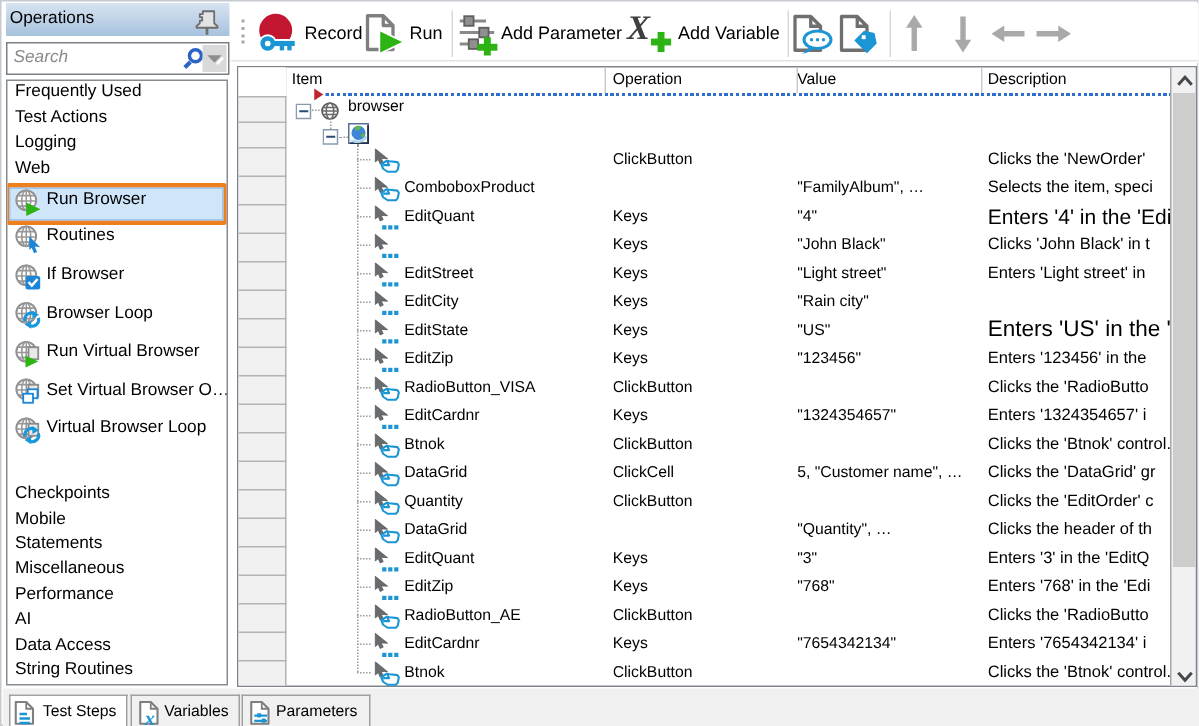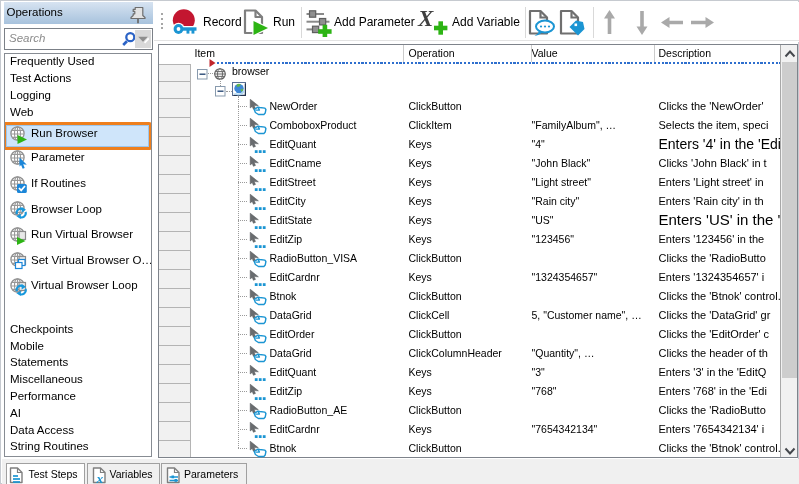--- a/index.html
+++ b/index.html
@@ -80,26 +80,26 @@
 <path d="M10.6 4.9 A4.3 4.3 0 0 1 4.1 9.7" fill="none" stroke="#1798dc" stroke-width="2.1"></path>
 <path d="M5.8 12.1 L1.4 9.3 L5.8 6.7 Z" fill="#1798dc"></path>
 </g>
 </defs>
       </svg>
 <div class="pi" style="top:72.3px">Run Browser</div>
 <svg class="a" style="left:5px;top:71.8px" width="19" height="19" viewBox="0 0 19 19">
 <use href="#globe15"></use>
 <path d="M7.5 9 L17 13.5 L7.5 18 Z" fill="#2db414"></path>
 </svg>
-<div class="pi" style="top:96.4px">Parameter</div>
+<div class="pi" style="top:96.4px">Routines</div>
 <svg class="a" style="left:5px;top:95.9px" width="19" height="19" viewBox="0 0 19 19">
 <use href="#globe15"></use>
 <path d="M9.5 7.5 L16.8 14.8 L13.2 14.3 L14.7 18 L12.7 18.8 L11.1 15.1 L9.5 16.6 Z" fill="#1b86d8"></path>
 </svg>
-<div class="pi" style="top:122.0px">If Routines</div>
+<div class="pi" style="top:122.0px">If Browser</div>
 <svg class="a" style="left:5px;top:121.5px" width="19" height="19" viewBox="0 0 19 19">
 <use href="#globe15"></use>
 <rect x="7" y="8" width="9.8" height="9" rx="1.5" fill="#1b86d8"></rect>
         <path d="M9 12 L11.2 14.4 L15 10" stroke="#fff" stroke-width="1.7" fill="none"></path>
 </svg>
 <div class="pi" style="top:147.5px">Browser Loop</div>
 <svg class="a" style="left:5px;top:147.0px" width="19" height="19" viewBox="0 0 19 19">
 <use href="#globe15"></use>
 <g transform="translate(5,6)">
           <use href="#refresh"></use>
@@ -284,54 +284,51 @@
 </svg>
 <div class="a" style="left:79px;top:51px;height:352.2px;border-left:1px dotted #9a9a9a"></div>
 <div class="dots" style="left:79px;top:61.2px;width:9px;border-top:1px dotted #9a9a9a"></div>
 <svg class="a" style="left:88px;top:53.7px" width="20" height="17" viewBox="0 0 20 17">
 <path d="M3.2 0.2 L3.2 9 L5.2 7.4 L6.4 10.3 L8.5 9.4 L7.1 6.6 L11.4 6.8 Z" fill="#696c6f" stroke="#55585b" stroke-width="0.5"></path>
 <g stroke="#1b95d3" stroke-width="1.4" fill="#fff" stroke-linejoin="round" transform="translate(0.4,1.3)">
 <path d="M6.8 9.2 L10.5 6.8 L12.3 7.2 L17.5 7.8 L18.5 9.2 L17.8 12.8 L16.5 14.2 L11 14.2 L8 12.2 Z"></path>
 <path d="M10.8 7.2 L12 9.8 L8 9.8" fill="none"></path>
 </g>
 </svg>
-<div class="cell" style="left:110.5px;top:51.7px;width:133px">NewOrder</div>
 <div class="cell" style="left:249.5px;top:51.7px;width:122px">ClickButton</div>
 <div class="cell" style="left:499.5px;top:51.7px;width:123px;font-size:11px">Clicks the 'NewOrder'</div>
 <div class="dots" style="left:79px;top:80.2px;width:9px;border-top:1px dotted #9a9a9a"></div>
 <svg class="a" style="left:88px;top:72.7px" width="20" height="17" viewBox="0 0 20 17">
 <path d="M3.2 0.2 L3.2 9 L5.2 7.4 L6.4 10.3 L8.5 9.4 L7.1 6.6 L11.4 6.8 Z" fill="#696c6f" stroke="#55585b" stroke-width="0.5"></path>
 <g stroke="#1b95d3" stroke-width="1.4" fill="#fff" stroke-linejoin="round" transform="translate(0.4,1.3)">
 <path d="M6.8 9.2 L10.5 6.8 L12.3 7.2 L17.5 7.8 L18.5 9.2 L17.8 12.8 L16.5 14.2 L11 14.2 L8 12.2 Z"></path>
 <path d="M10.8 7.2 L12 9.8 L8 9.8" fill="none"></path>
 </g>
 </svg>
 <div class="cell" style="left:110.5px;top:70.7px;width:133px">ComboboxProduct</div>
-<div class="cell" style="left:249.5px;top:70.7px;width:122px">ClickItem</div>
 <div class="cell" style="left:372.5px;top:70.7px;width:121px">"FamilyAlbum", …</div>
 <div class="cell" style="left:499.5px;top:70.7px;width:123px;font-size:11px">Selects the item, speci</div>
 <div class="dots" style="left:79px;top:99.2px;width:9px;border-top:1px dotted #9a9a9a"></div>
 <svg class="a" style="left:88px;top:91.7px" width="20" height="17" viewBox="0 0 20 17">
 <path d="M3.2 0.2 L3.2 9 L5.2 7.4 L6.4 10.3 L8.5 9.4 L7.1 6.6 L11.4 6.8 Z" fill="#696c6f" stroke="#55585b" stroke-width="0.5"></path>
 <rect x="7.8" y="13.2" width="2.8" height="2.8" fill="#1b95d3"></rect>
         <rect x="11.8" y="13.2" width="2.8" height="2.8" fill="#1b95d3"></rect>
         <rect x="15.8" y="13.2" width="2.8" height="2.8" fill="#1b95d3"></rect>
 </svg>
 <div class="cell" style="left:110.5px;top:89.7px;width:133px">EditQuant</div>
 <div class="cell" style="left:249.5px;top:89.7px;width:122px">Keys</div>
 <div class="cell" style="left:372.5px;top:89.7px;width:121px">"4"</div>
 <div class="cell" style="left:499.5px;top:89.7px;width:123px;font-size:14px">Enters '4' in the 'EditQ</div>
 <div class="dots" style="left:79px;top:118.2px;width:9px;border-top:1px dotted #9a9a9a"></div>
 <svg class="a" style="left:88px;top:110.7px" width="20" height="17" viewBox="0 0 20 17">
 <path d="M3.2 0.2 L3.2 9 L5.2 7.4 L6.4 10.3 L8.5 9.4 L7.1 6.6 L11.4 6.8 Z" fill="#696c6f" stroke="#55585b" stroke-width="0.5"></path>
 <rect x="7.8" y="13.2" width="2.8" height="2.8" fill="#1b95d3"></rect>
         <rect x="11.8" y="13.2" width="2.8" height="2.8" fill="#1b95d3"></rect>
         <rect x="15.8" y="13.2" width="2.8" height="2.8" fill="#1b95d3"></rect>
 </svg>
-<div class="cell" style="left:110.5px;top:108.7px;width:133px">EditCname</div>
 <div class="cell" style="left:249.5px;top:108.7px;width:122px">Keys</div>
 <div class="cell" style="left:372.5px;top:108.7px;width:121px">"John Black"</div>
 <div class="cell" style="left:499.5px;top:108.7px;width:123px;font-size:11px">Clicks 'John Black' in t</div>
 <div class="dots" style="left:79px;top:137.2px;width:9px;border-top:1px dotted #9a9a9a"></div>
 <svg class="a" style="left:88px;top:129.7px" width="20" height="17" viewBox="0 0 20 17">
 <path d="M3.2 0.2 L3.2 9 L5.2 7.4 L6.4 10.3 L8.5 9.4 L7.1 6.6 L11.4 6.8 Z" fill="#696c6f" stroke="#55585b" stroke-width="0.5"></path>
 <rect x="7.8" y="13.2" width="2.8" height="2.8" fill="#1b95d3"></rect>
         <rect x="11.8" y="13.2" width="2.8" height="2.8" fill="#1b95d3"></rect>
         <rect x="15.8" y="13.2" width="2.8" height="2.8" fill="#1b95d3"></rect>
 </svg>
@@ -342,21 +339,20 @@
 <div class="dots" style="left:79px;top:156.2px;width:9px;border-top:1px dotted #9a9a9a"></div>
 <svg class="a" style="left:88px;top:148.7px" width="20" height="17" viewBox="0 0 20 17">
 <path d="M3.2 0.2 L3.2 9 L5.2 7.4 L6.4 10.3 L8.5 9.4 L7.1 6.6 L11.4 6.8 Z" fill="#696c6f" stroke="#55585b" stroke-width="0.5"></path>
 <rect x="7.8" y="13.2" width="2.8" height="2.8" fill="#1b95d3"></rect>
         <rect x="11.8" y="13.2" width="2.8" height="2.8" fill="#1b95d3"></rect>
         <rect x="15.8" y="13.2" width="2.8" height="2.8" fill="#1b95d3"></rect>
 </svg>
 <div class="cell" style="left:110.5px;top:146.7px;width:133px">EditCity</div>
 <div class="cell" style="left:249.5px;top:146.7px;width:122px">Keys</div>
 <div class="cell" style="left:372.5px;top:146.7px;width:121px">"Rain city"</div>
-<div class="cell" style="left:499.5px;top:146.7px;width:123px;font-size:11px">Enters 'Rain city' in th</div>
 <div class="dots" style="left:79px;top:175.2px;width:9px;border-top:1px dotted #9a9a9a"></div>
 <svg class="a" style="left:88px;top:167.7px" width="20" height="17" viewBox="0 0 20 17">
 <path d="M3.2 0.2 L3.2 9 L5.2 7.4 L6.4 10.3 L8.5 9.4 L7.1 6.6 L11.4 6.8 Z" fill="#696c6f" stroke="#55585b" stroke-width="0.5"></path>
 <rect x="7.8" y="13.2" width="2.8" height="2.8" fill="#1b95d3"></rect>
         <rect x="11.8" y="13.2" width="2.8" height="2.8" fill="#1b95d3"></rect>
         <rect x="15.8" y="13.2" width="2.8" height="2.8" fill="#1b95d3"></rect>
 </svg>
 <div class="cell" style="left:110.5px;top:165.7px;width:133px">EditState</div>
 <div class="cell" style="left:249.5px;top:165.7px;width:122px">Keys</div>
 <div class="cell" style="left:372.5px;top:165.7px;width:121px">"US"</div>
@@ -418,33 +414,32 @@
 <div class="cell" style="left:372.5px;top:260.7px;width:121px">5, "Customer name", …</div>
 <div class="cell" style="left:499.5px;top:260.7px;width:123px;font-size:11px">Clicks the 'DataGrid' gr</div>
 <div class="dots" style="left:79px;top:289.2px;width:9px;border-top:1px dotted #9a9a9a"></div>
 <svg class="a" style="left:88px;top:281.7px" width="20" height="17" viewBox="0 0 20 17">
 <path d="M3.2 0.2 L3.2 9 L5.2 7.4 L6.4 10.3 L8.5 9.4 L7.1 6.6 L11.4 6.8 Z" fill="#696c6f" stroke="#55585b" stroke-width="0.5"></path>
 <g stroke="#1b95d3" stroke-width="1.4" fill="#fff" stroke-linejoin="round" transform="translate(0.4,1.3)">
 <path d="M6.8 9.2 L10.5 6.8 L12.3 7.2 L17.5 7.8 L18.5 9.2 L17.8 12.8 L16.5 14.2 L11 14.2 L8 12.2 Z"></path>
 <path d="M10.8 7.2 L12 9.8 L8 9.8" fill="none"></path>
 </g>
 </svg>
-<div class="cell" style="left:110.5px;top:279.7px;width:133px">EditOrder</div>
+<div class="cell" style="left:110.5px;top:279.7px;width:133px">Quantity</div>
 <div class="cell" style="left:249.5px;top:279.7px;width:122px">ClickButton</div>
 <div class="cell" style="left:499.5px;top:279.7px;width:123px;font-size:11px">Clicks the 'EditOrder' c</div>
 <div class="dots" style="left:79px;top:308.2px;width:9px;border-top:1px dotted #9a9a9a"></div>
 <svg class="a" style="left:88px;top:300.7px" width="20" height="17" viewBox="0 0 20 17">
 <path d="M3.2 0.2 L3.2 9 L5.2 7.4 L6.4 10.3 L8.5 9.4 L7.1 6.6 L11.4 6.8 Z" fill="#696c6f" stroke="#55585b" stroke-width="0.5"></path>
 <g stroke="#1b95d3" stroke-width="1.4" fill="#fff" stroke-linejoin="round" transform="translate(0.4,1.3)">
 <path d="M6.8 9.2 L10.5 6.8 L12.3 7.2 L17.5 7.8 L18.5 9.2 L17.8 12.8 L16.5 14.2 L11 14.2 L8 12.2 Z"></path>
 <path d="M10.8 7.2 L12 9.8 L8 9.8" fill="none"></path>
 </g>
 </svg>
 <div class="cell" style="left:110.5px;top:298.7px;width:133px">DataGrid</div>
-<div class="cell" style="left:249.5px;top:298.7px;width:122px">ClickColumnHeader</div>
 <div class="cell" style="left:372.5px;top:298.7px;width:121px">"Quantity", …</div>
 <div class="cell" style="left:499.5px;top:298.7px;width:123px;font-size:11px">Clicks the header of th</div>
 <div class="dots" style="left:79px;top:327.2px;width:9px;border-top:1px dotted #9a9a9a"></div>
 <svg class="a" style="left:88px;top:319.7px" width="20" height="17" viewBox="0 0 20 17">
 <path d="M3.2 0.2 L3.2 9 L5.2 7.4 L6.4 10.3 L8.5 9.4 L7.1 6.6 L11.4 6.8 Z" fill="#696c6f" stroke="#55585b" stroke-width="0.5"></path>
 <rect x="7.8" y="13.2" width="2.8" height="2.8" fill="#1b95d3"></rect>
         <rect x="11.8" y="13.2" width="2.8" height="2.8" fill="#1b95d3"></rect>
         <rect x="15.8" y="13.2" width="2.8" height="2.8" fill="#1b95d3"></rect>
 </svg>
 <div class="cell" style="left:110.5px;top:317.7px;width:133px">EditQuant</div>

